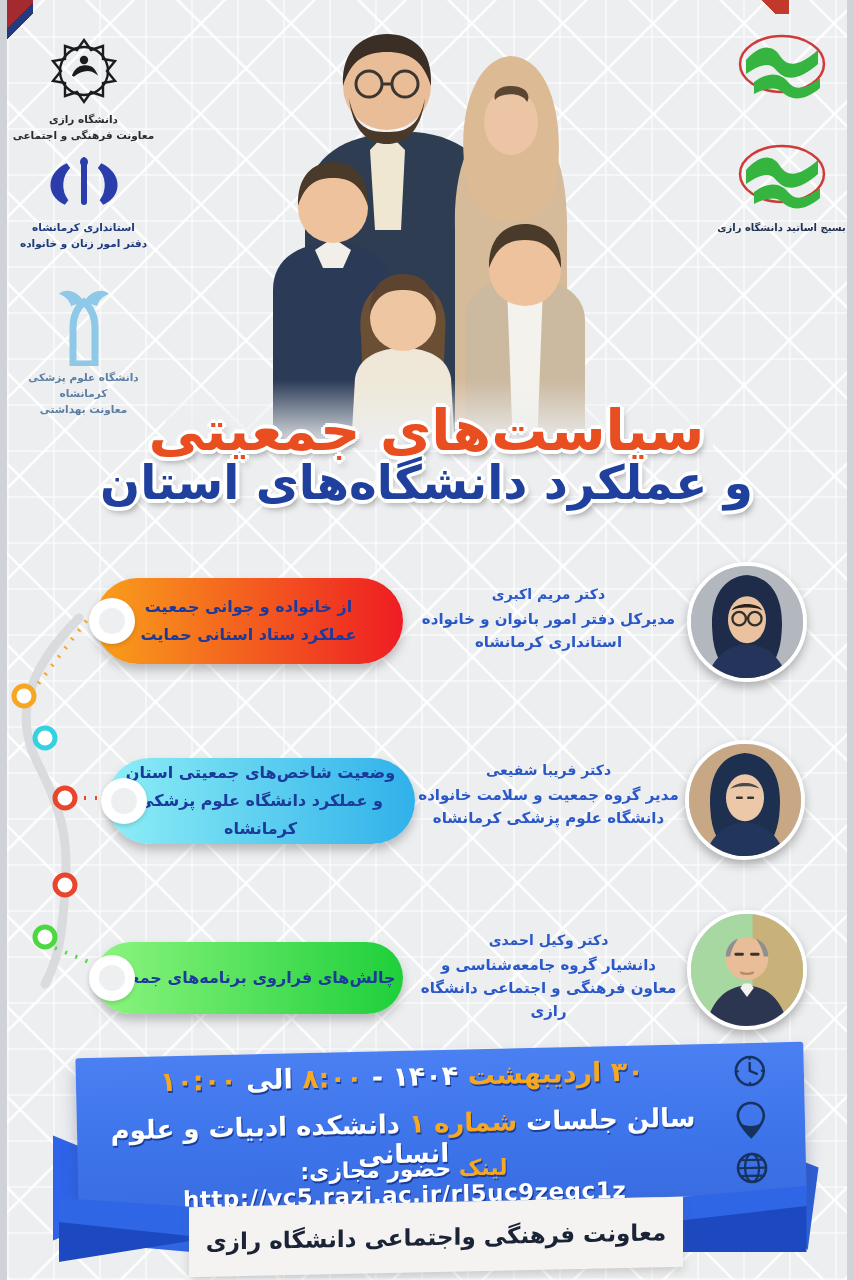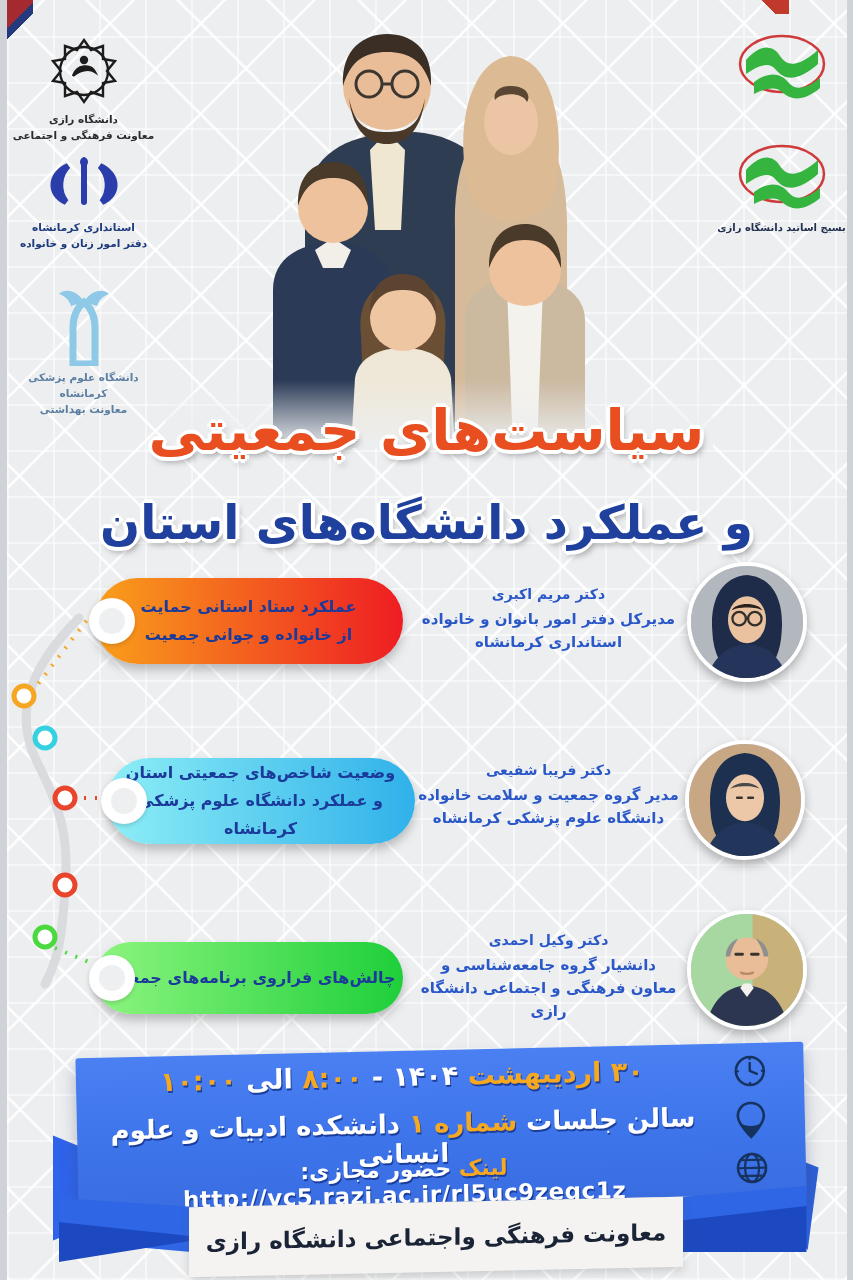--- a/index.html
+++ b/index.html
@@ -23,21 +23,21 @@
   .logo-cap{font-size:10.5px;font-weight:bold;line-height:1.5;margin-top:4px;}
   .cap-black{color:#2b2b2b;}
   .cap-blue{color:#1d3a7c;}
   .cap-light{color:#5c7ea0;}
   .cap-navy{color:#22304f;font-size:10px;}
   
   .title-line{left:70px;right:70px;text-align:center;font-weight:bold;direction:rtl;
     text-shadow:-2px -2px 0 #fff,2px -2px 0 #fff,-2px 2px 0 #fff,2px 2px 0 #fff,
                 -4px 0 0 #fff,4px 0 0 #fff,0 -4px 0 #fff,0 4px 0 #fff,3px 5px 6px rgba(60,60,60,.45);}
   .title1{top:398px;font-size:56px;color:#e84e1f;}
-  .title2{top:455px;font-size:47px;color:#20409e;margin-top:40px;}
+  .title2{top:455px;font-size:47px;color:#20409e;}
   
   .pill{width:308px;height:86px;border-radius:46px;display:flex;flex-direction:column;justify-content:center;
     text-align:center;direction:rtl;color:#1c3a9a;font-weight:bold;font-size:16px;line-height:1.75;
     box-shadow:0 6px 10px rgba(90,90,90,.35);}
   .pill-hole{position:absolute;left:-6px;top:50%;transform:translateY(-50%);width:26px;height:26px;
     border:10px solid #ffffff;border-radius:50%;background:#edeff1;box-shadow:0 2px 4px rgba(0,0,0,.15);}
   .speaker{width:268px;text-align:center;direction:rtl;color:#2b58c8;font-weight:bold;line-height:1.55;}
   .speaker .name{font-size:14px;margin-bottom:2px;}
   .speaker .role{font-size:15px;}
   .avatar{width:112px;height:112px;border-radius:50%;border:4px solid #fff;overflow:hidden;
@@ -200,22 +200,22 @@
       <circle cx="17" cy="136" r="10" fill="#fff" stroke="#f5a623" stroke-width="5"></circle>
       <circle cx="38" cy="178" r="10" fill="#fff" stroke="#35d1e0" stroke-width="5"></circle>
       <circle cx="58" cy="238" r="10" fill="#fff" stroke="#e8452c" stroke-width="5"></circle>
       <circle cx="58" cy="325" r="10" fill="#fff" stroke="#e8452c" stroke-width="5"></circle>
       <circle cx="38" cy="377" r="10" fill="#fff" stroke="#4cd93f" stroke-width="5"></circle>
     </svg>
   </div>
 
   <div class="abs pill" style="left: 88px; top: 578px; background: linear-gradient(90deg, rgb(249, 160, 27), rgb(238, 29, 35));">
     <span class="pill-hole"></span>
+    <div>از خانواده و جوانی جمعیت</div>
     <div>عملکرد ستاد استانی حمایت</div>
-    <div>از خانواده و جوانی جمعیت</div>
   </div>
   <div class="abs speaker" style="left:408px;top:584px;">
     <div class="name">دکتر مریم اکبری</div>
     <div class="role">مدیرکل دفتر امور بانوان و خانواده</div>
     <div class="role">استانداری کرمانشاه</div>
   </div>
   <div class="abs avatar" style="left:680px;top:562px;background:#b9bdc4;">
     <svg viewBox="0 0 100 100">
       <rect width="100" height="100" fill="#b3b8bf"></rect>
       <path d="M50 8 C26 10 17 32 19 58 C20 82 30 98 50 104 C70 98 80 82 81 58 C83 32 74 10 50 8 Z" fill="#1f2c49"></path>

